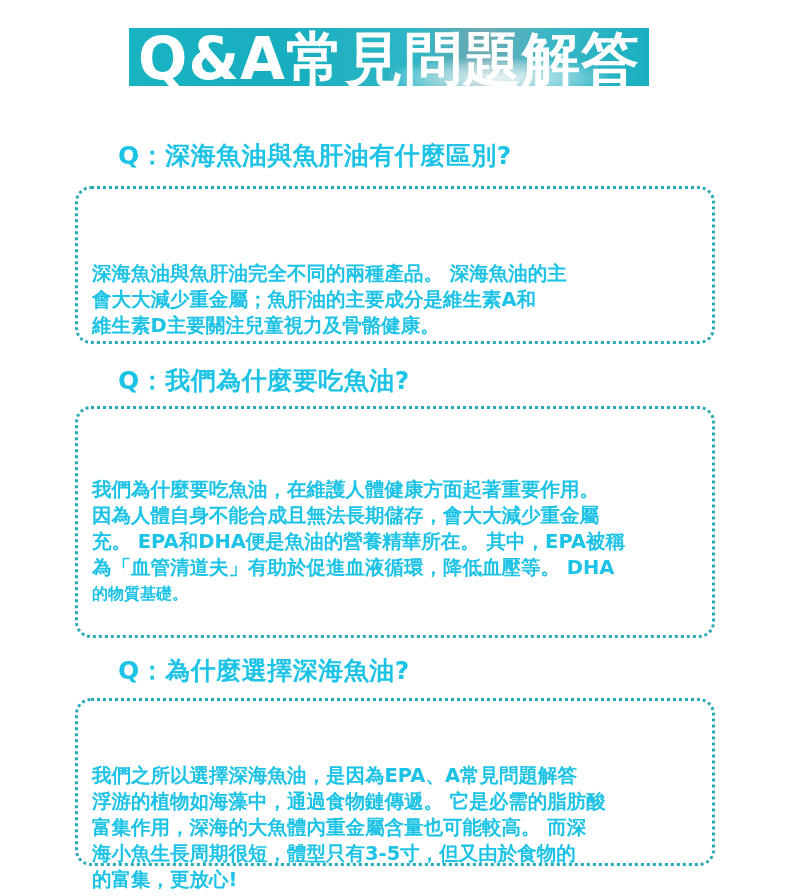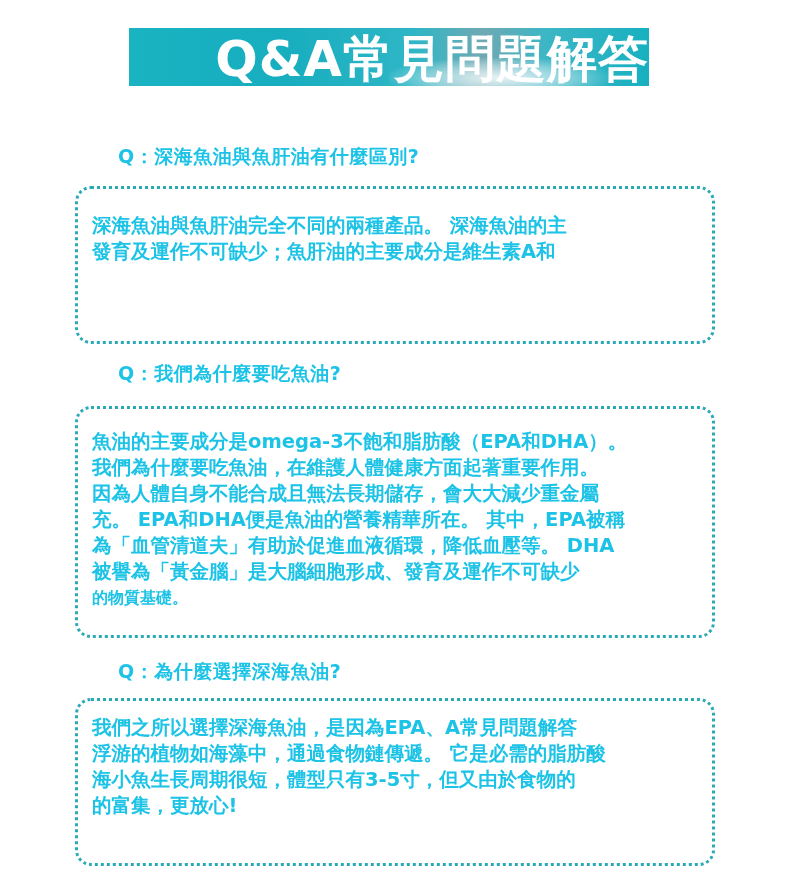--- a/index.html
+++ b/index.html
@@ -29,89 +29,90 @@
       top: 30px;
       width: 220px;
       height: 40px;
       background: radial-gradient(ellipse at center, rgba(255,255,255,0.85) 0%, rgba(255,255,255,0.4) 45%, rgba(255,255,255,0) 75%);
     }
     .banner-title {
       position: absolute;
       left: 0;
       right: 0;
       top: 2px;
-      text-align: right;
+      text-align: center;
       color: #ffffff;
       font-family: "DejaVu Sans", "Liberation Sans", sans-serif;
       font-weight: bold;
-      font-size: 50px;
+      font-size: 58px;
       line-height: 58px;
       letter-spacing: 1px;
       white-space: nowrap;
     }
     .question {
       position: absolute;
       left: 118px;
       color: #1cc3e6;
       font-weight: bold;
-      font-size: 19px;
+      font-size: 25px;
       line-height: 34px;
       white-space: nowrap;
       letter-spacing: 0.5px;
     }
     .answer-box {
       position: absolute;
       left: 75px;
       width: 640px;
       border: 3px dotted #2aa9b6;
       border-radius: 16px;
       box-sizing: border-box;
     }
     .answer-text {
       position: absolute;
       left: 14px;
       color: #1cc3e6;
       font-weight: bold;
       font-size: 19.5px;
       line-height: 26px;
       white-space: nowrap;
+      margin-top: 48px;
     }
     .answer-line { display: block; }
     .small-line { font-size: 16px; }
   </style>
 </head>
 <body>
 
 <div class="banner">
   <div class="banner-fade"></div>
   <div class="banner-title">Q&amp;A常見問題解答</div>
 </div>
 
 <div class="question" style="top:139px;">Q：深海魚油與魚肝油有什麼區別?</div>
 <div class="answer-box" style="top:186px; height:158px;">
   <div class="answer-text" style="top:24px;">
     <span class="answer-line">深海魚油與魚肝油完全不同的兩種產品。 深海魚油的主</span>
-    <span class="answer-line">發育及運作不可缺少；魚肝油的主要成分是維生素A和</span>
+    <span class="answer-line">會大大減少重金屬；魚肝油的主要成分是維生素A和</span>
+    <span class="answer-line">維生素D主要關注兒童視力及骨骼健康。</span>
   </div>
 </div>
 
-<div class="question" style="top:356px;">Q：我們為什麼要吃魚油?</div>
+<div class="question" style="top:364px;">Q：我們為什麼要吃魚油?</div>
 <div class="answer-box" style="top:406px; height:232px;">
   <div class="answer-text" style="top:20px;">
-    <span class="answer-line">魚油的主要成分是omega-3不飽和脂肪酸（EPA和DHA）。</span>
     <span class="answer-line">我們為什麼要吃魚油，在維護人體健康方面起著重要作用。</span>
     <span class="answer-line">因為人體自身不能合成且無法長期儲存，會大大減少重金屬</span>
     <span class="answer-line">充。 EPA和DHA便是魚油的營養精華所在。 其中，EPA被稱</span>
     <span class="answer-line">為「血管清道夫」有助於促進血液循環，降低血壓等。 DHA</span>
-    <span class="answer-line">被譽為「黃金腦」是大腦細胞形成、發育及運作不可缺少</span>
     <span class="answer-line small-line">的物質基礎。</span>
   </div>
 </div>
 
 <div class="question" style="top:654px;">Q：為什麼選擇深海魚油?</div>
 <div class="answer-box" style="top:698px; height:168px;">
   <div class="answer-text" style="top:14px;">
     <span class="answer-line">我們之所以選擇深海魚油，是因為EPA、A常見問題解答</span>
     <span class="answer-line">浮游的植物如海藻中，通過食物鏈傳遞。 它是必需的脂肪酸</span>
+    <span class="answer-line">富集作用，深海的大魚體內重金屬含量也可能較高。 而深</span>
     <span class="answer-line">海小魚生長周期很短，體型只有3-5寸，但又由於食物的</span>
     <span class="answer-line">的富集，更放心!</span>
   </div>
 </div>
 
 </body></html>

